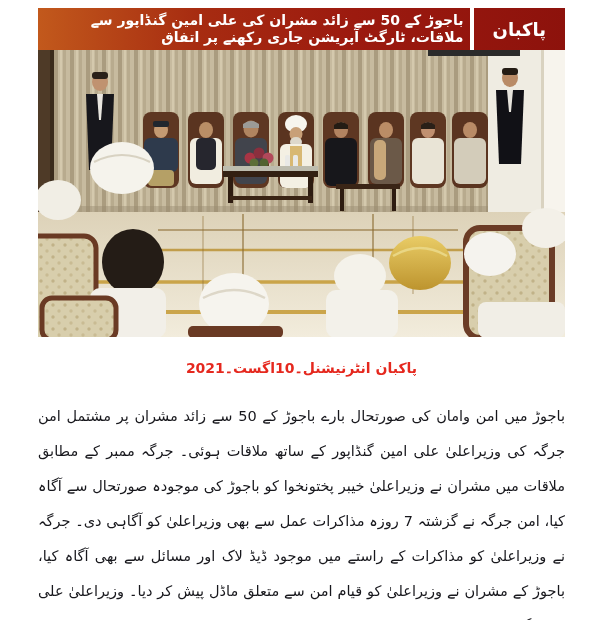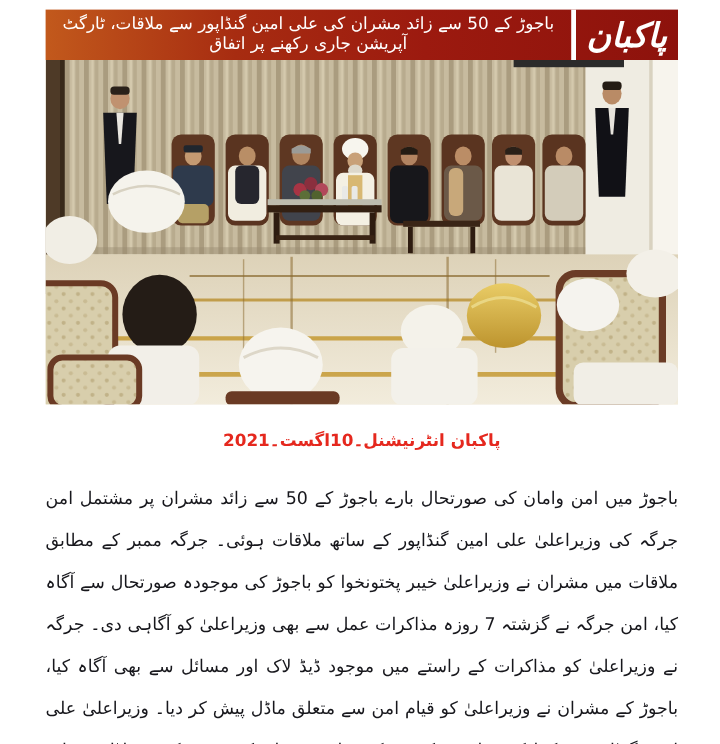--- a/index.html
+++ b/index.html
@@ -3,25 +3,25 @@
 <meta charset="utf-8">
 <style>
   html,body{margin:0;padding:0;background:#ffffff;}
   .page{position:relative;width:600px;height:620px;background:#ffffff;overflow:hidden;
         font-family:"DejaVu Sans",sans-serif;}
   
   .banner{position:absolute;top:8px;left:38px;width:527px;height:42px;
           display:flex;flex-direction:row;direction:rtl;align-items:stretch;
           background:linear-gradient(to left,#8d120c 0%,#9c1a0f 40%,#a72c11 70%,#c2591c 100%);}
   .banner .logo{flex:0 0 auto;display:flex;align-items:center;justify-content:center;
-          padding:0 9px;color:#ffffff;font-weight:bold;font-size:28px;letter-spacing:0;font-style:italic;}
+          padding:0 19px;color:#ffffff;font-weight:bold;font-size:18px;letter-spacing:0;}
   .banner .sep{flex:0 0 4px;background:#ffffff;}
   .banner .headline{flex:1 1 auto;display:flex;align-items:center;justify-content:center;
-          color:#ffffff;font-weight:normal;font-size:14px;line-height:1.25;
-          padding:0 6px;text-align:center;}
+          color:#ffffff;font-weight:bold;font-size:14px;line-height:1.25;
+          padding:0 6px;}
   
   .photo{position:absolute;top:50px;left:38px;width:527px;height:287px;margin:0;
          overflow:hidden;background:#e9e1cc;}
   .photo svg{display:block;}
   
   .caption{position:absolute;top:354px;left:38px;width:527px;height:28px;
            text-align:center;direction:rtl;color:#e5281e;font-weight:bold;
            font-size:14px;line-height:28px;}
   
   .article{position:absolute;top:399px;left:38px;width:527px;height:214px;

